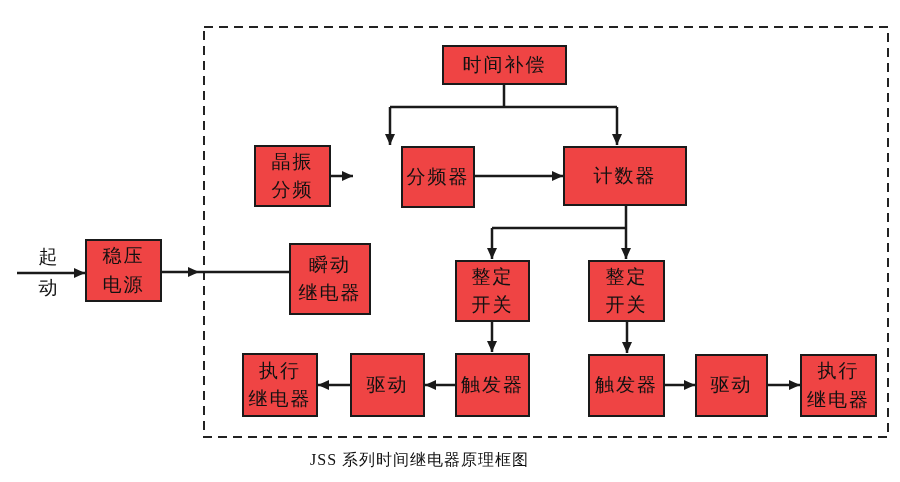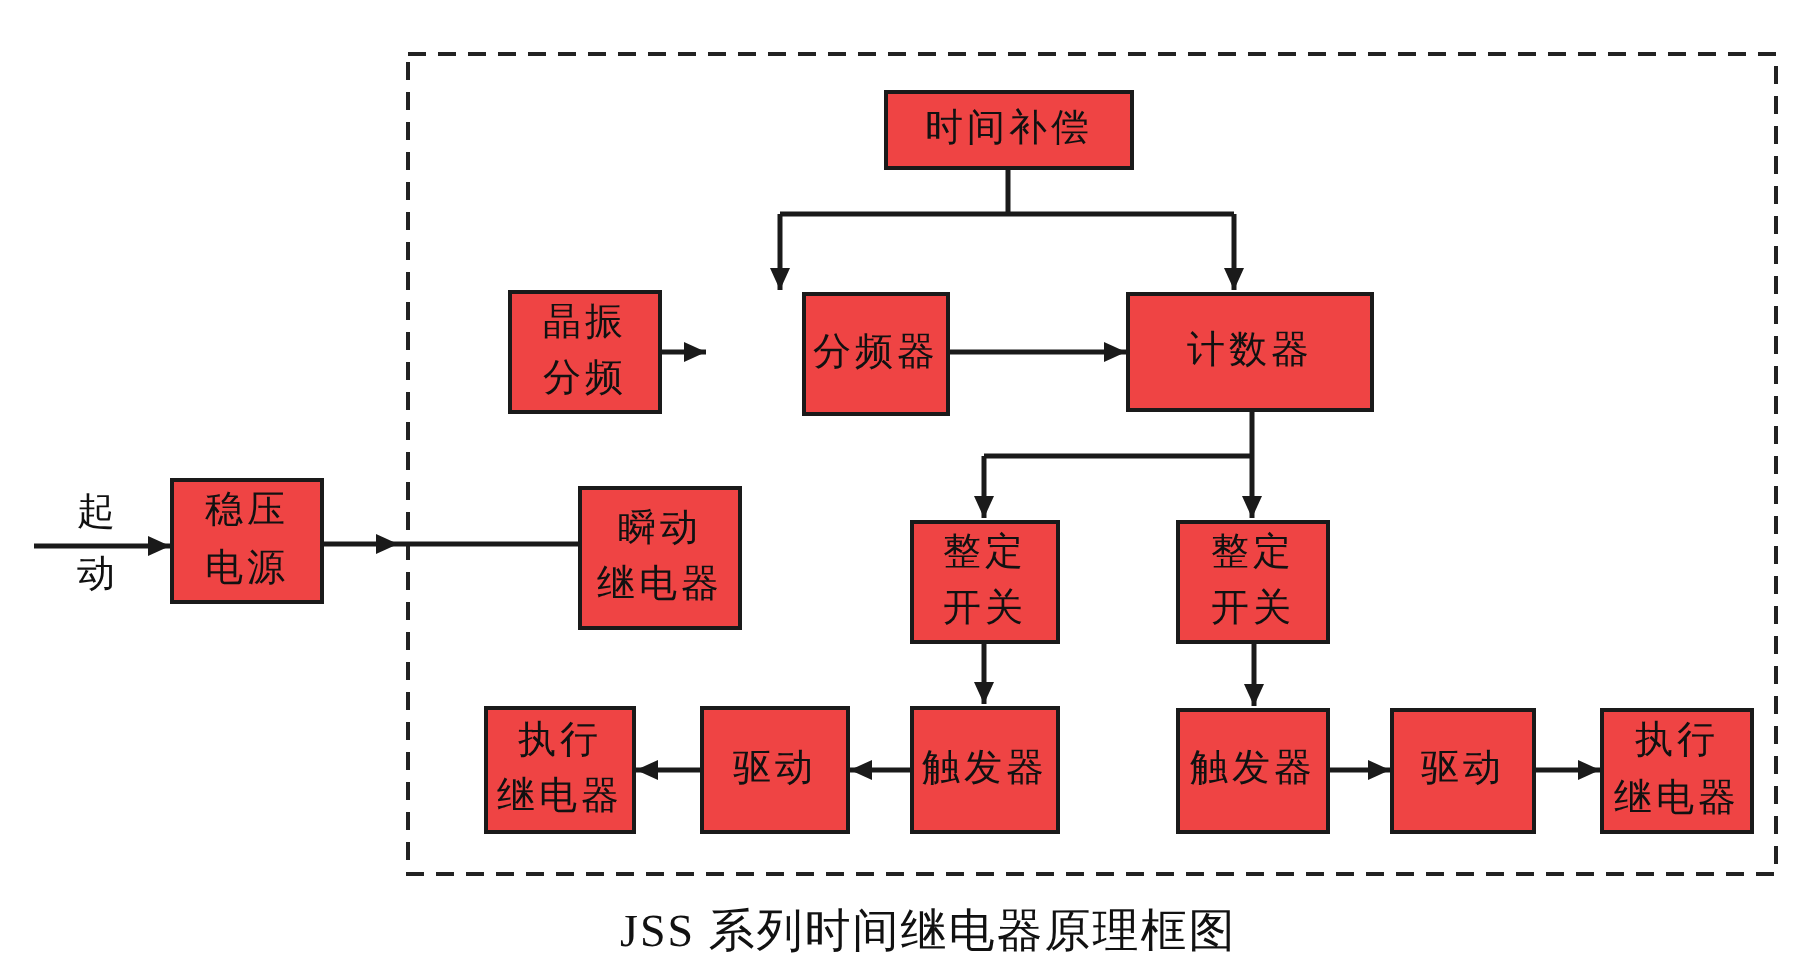--- a/index.html
+++ b/index.html
@@ -38,21 +38,21 @@
   .b-trr{left:588px;top:354px;width:77px; height:63px;}
   .b-drr{left:695px;top:354px;width:73px; height:63px;}
   .b-err{left:800px;top:354px;width:77px; height:63px;}
   .startlabel{
     position:absolute;left:28px;top:241px;width:40px;
     text-align:center;font-size:19px;line-height:31px;
     white-space:pre-line;letter-spacing:0;
   }
   .caption{
     position:absolute;left:310px;top:450px;
-    font-size:23px;letter-spacing:1px;
+    font-size:16px;letter-spacing:1px;
   }
 </style>
 </head>
 <body>
 
 <div class="stage">
 
   <svg class="wires" width="900" height="482" viewBox="0 0 900 482">
     <defs>
       <marker id="arr" viewBox="0 0 11 10" refX="11" refY="5" markerUnits="userSpaceOnUse" markerWidth="11" markerHeight="10" orient="auto">

